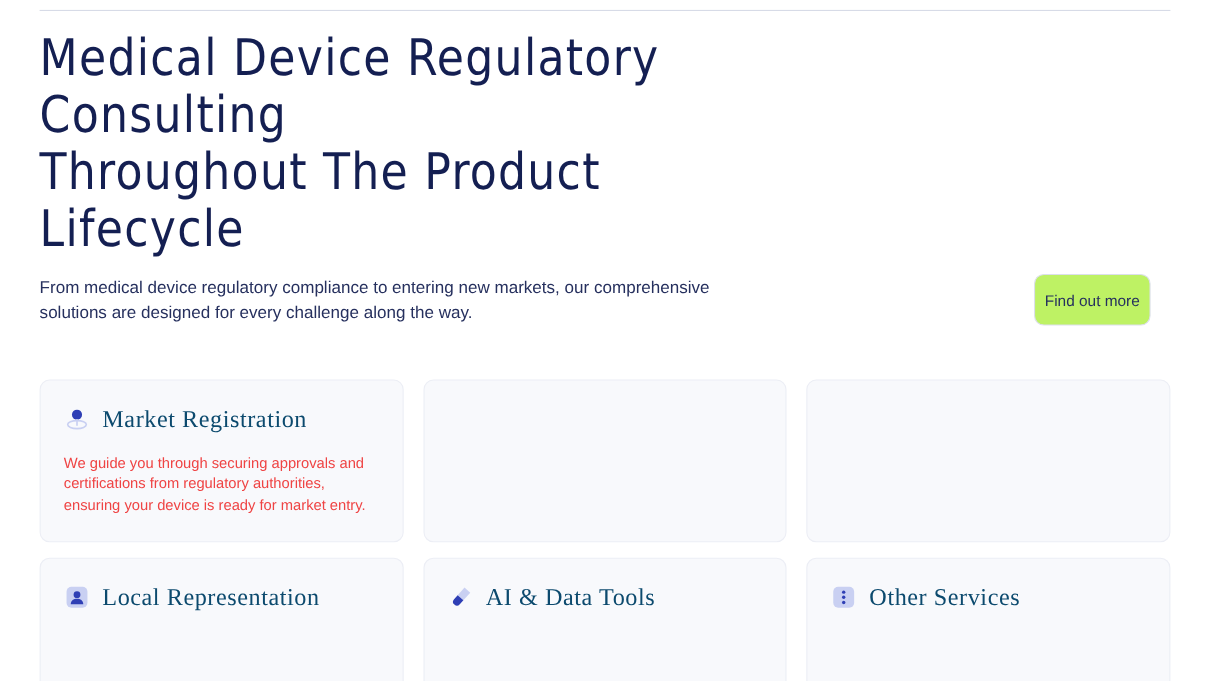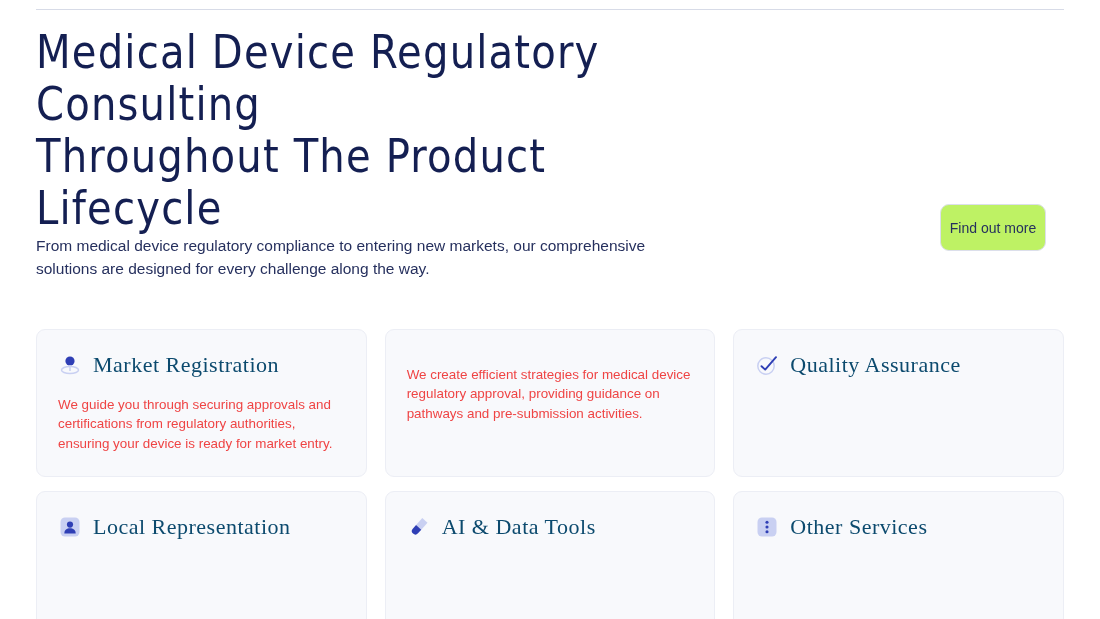--- a/index.html
+++ b/index.html
@@ -36,39 +36,40 @@
     margin: 9px 0 0 18px;
     margin-right: 18px;
     height: 1px;
     background: #d7dbe7;
   }
 
   
   .hero {
     padding: 0 18px;
     display: flex;
-    align-items: center;
+    align-items: flex-end;
     justify-content: space-between;
   }
   .hero-left { width: 720px; }
 
   .headline {
     font-family: "DejaVu Sans Condensed", "Liberation Sans Narrow", "Liberation Sans", sans-serif;
     font-size: 46px;
     line-height: 52px;
     font-weight: 400;
     color: #141f52;
     letter-spacing: 1.2px;
     margin-top: 16px;
     white-space: pre-line;
     transform: scaleX(0.97);
     transform-origin: left top;
   }
 
   .subhead {
+    margin-top: 16px;
     font-size: 15.5px;
     line-height: 23px;
     color: #26305e;
     max-width: 665px;
     white-space: pre-line;
   }
 
   .cta-wrap {
     padding-top: 165px;
     padding-right: 18px;
@@ -172,35 +173,23 @@
           </svg>
         </span>
         <span class="card-title">Market Registration</span>
       </div>
       <p class="card-body">We guide you through securing approvals and
 certifications from regulatory authorities,
 ensuring your device is ready for market entry.</p>
     </div>
 
     <div class="card">
-      <p class="card-body">We create efficient strategies for medical device
-regulatory approval, providing guidance on
-pathways and pre-submission activities.</p>
-    </div>
-
-    <div class="card">
-      <div class="card-head">
-        <span class="card-icon">
-          <svg width="24" height="24" viewBox="0 0 24 24">
-            <circle cx="11" cy="13" r="8.2" fill="none" stroke="#c9d0f2" stroke-width="1.5"></circle>
-            <path d="M6.5 13.2 L10.2 16.6 L21 4.2" fill="none" stroke="#2f3fb5" stroke-width="1.9" stroke-linecap="round" stroke-linejoin="round"></path>
-          </svg>
-        </span>
-        <span class="card-title">Quality Assurance</span>
-      </div>
+    </div>
+
+    <div class="card">
     </div>
 
     <div class="card">
       <div class="card-head">
         <span class="card-icon">
           <svg width="24" height="24" viewBox="0 0 24 24">
             <rect x="2.5" y="2.5" width="19" height="19" rx="4.5" fill="#c9d0f2"></rect>
             <circle cx="12" cy="9.6" r="3.1" fill="#2f3fb5"></circle>
             <path d="M6.3 18.4 C6.3 14.9 9.0 13.3 12 13.3 C15 13.3 17.7 14.9 17.7 18.4 Z" fill="#2f3fb5"></path>
           </svg>

